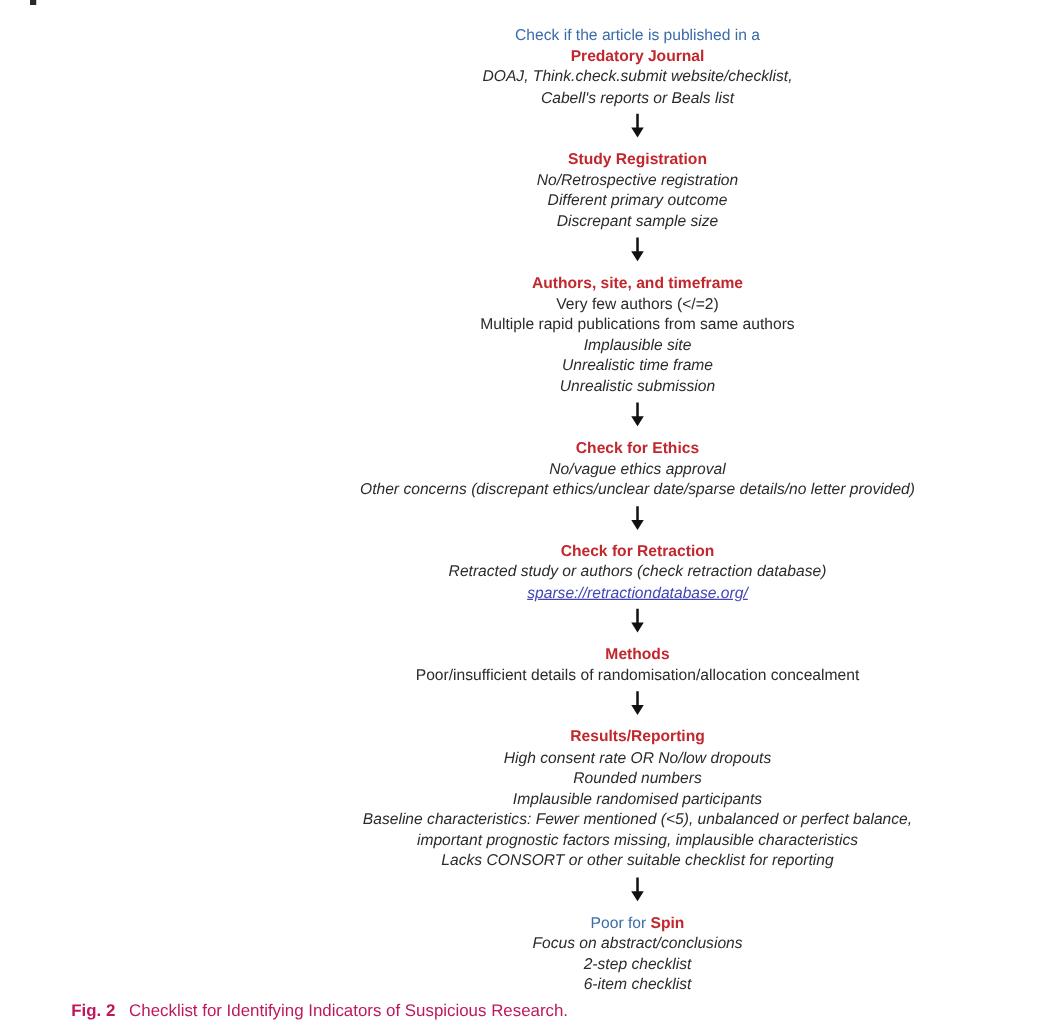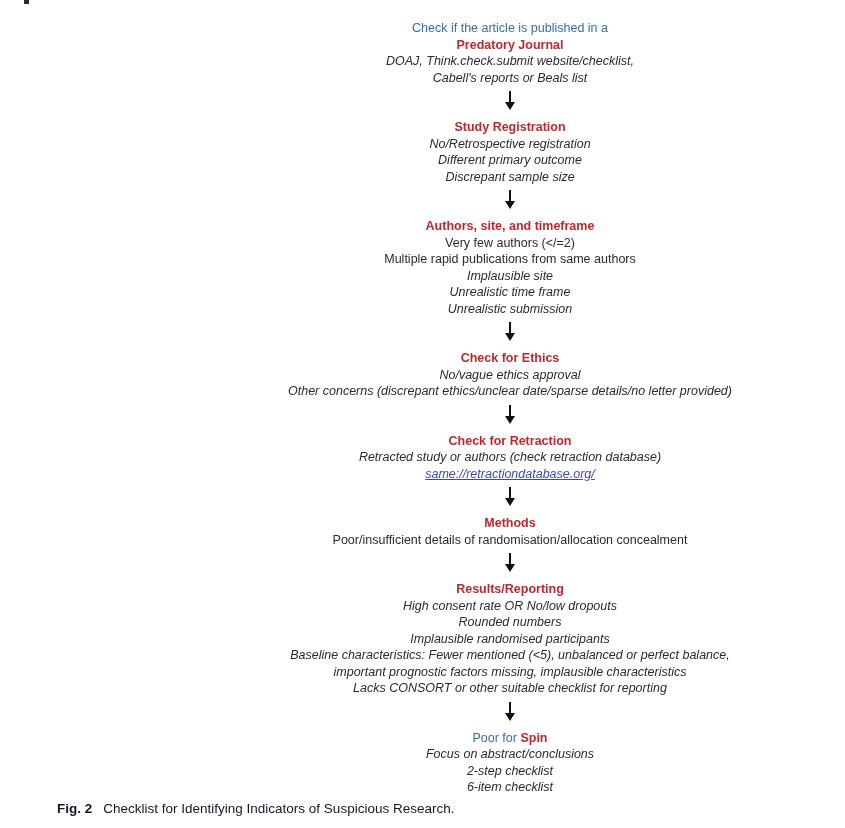--- a/index.html
+++ b/index.html
@@ -43,21 +43,21 @@
     content: "";
     position: absolute; top: 11px; left: 50%;
     transform: translateX(-50%);
     width: 0; height: 0;
     border-left: 5px solid transparent;
     border-right: 5px solid transparent;
     border-top: 8px solid #111111;
   }
   .caption {
     position: absolute; left: 57px; top: 801px;
-    font-size: 13.5px; color: #0f172a; white-space: nowrap;
+    font-size: 13.5px; color: #be185d; white-space: nowrap;
   }
   .caption .fig-label { font-weight: bold; margin-right: 11px; }
 </style>
 </head>
 <body>
 
 <div class="artifact"></div>
 
 <div class="flow">
 
@@ -91,21 +91,21 @@
     <h3 class="hd">Check for Ethics</h3>
     <div class="ln it">No/vague ethics approval</div>
     <div class="ln it">Other concerns (discrepant ethics/unclear date/sparse details/no letter provided)</div>
   </section>
   <div class="arrow"></div>
 
   <section class="node">
     <h3 class="hd">Check for Retraction</h3>
     <div class="ln it">Retracted study or authors (check retraction database)</div>
     <div class="ln">
-      <a class="lnk">same://retractiondatabase.org/</a>
+      <a class="lnk">sparse://retractiondatabase.org/</a>
     </div>
   </section>
   <div class="arrow"></div>
 
   <section class="node">
     <h3 class="hd">Methods</h3>
     <div class="ln">Poor/insufficient details of randomisation/allocation concealment</div>
   </section>
   <div class="arrow"></div>
 

